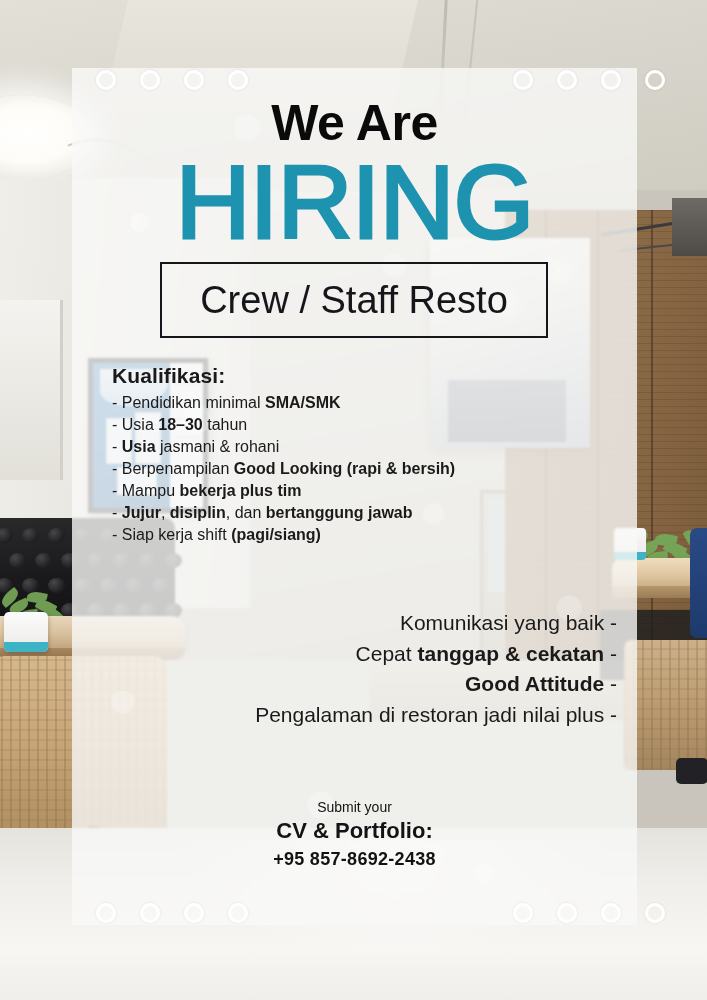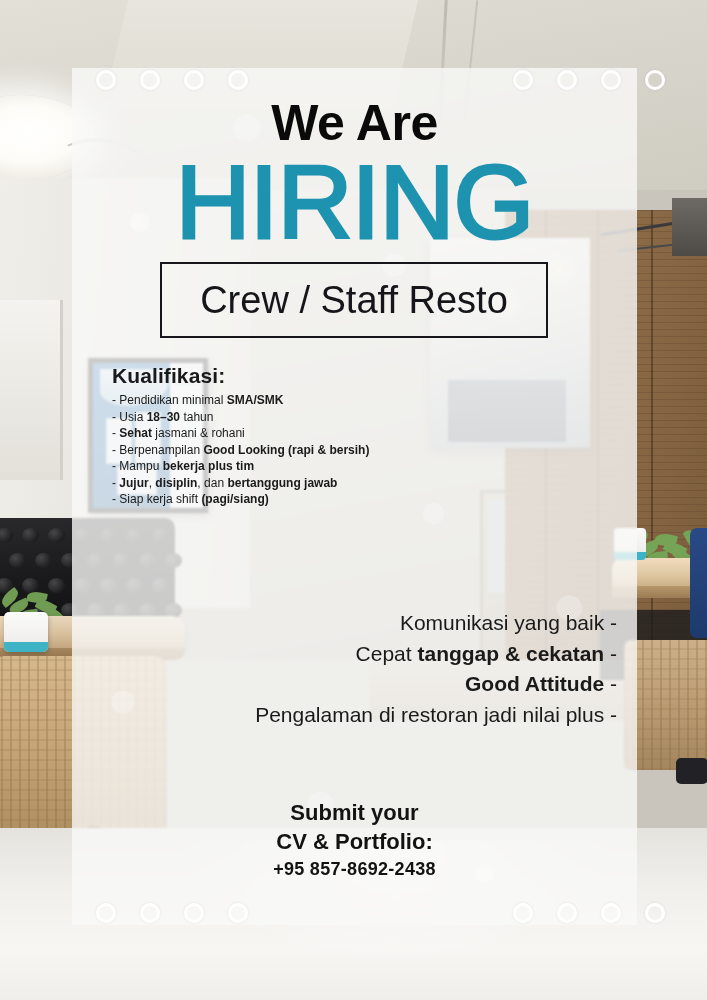--- a/index.html
+++ b/index.html
@@ -170,30 +170,30 @@
   .hiring{position:absolute;left:0;top:82px;width:565px;text-align:center;
     font-size:104px;font-weight:400;letter-spacing:-1px;color:#1e93b0;line-height:1;
     -webkit-text-stroke:3px #1e93b0;}
   .job-box{position:absolute;left:88px;top:194px;width:388px;height:76px;
     border:2px solid #15151a;box-sizing:border-box;
     display:flex;align-items:center;justify-content:center;}
   .job-box span{font-size:38px;font-weight:400;color:#15151a;letter-spacing:0px;}
 
   .qual{position:absolute;left:40px;top:296px;width:500px;text-align:left;color:#1a1a1a;}
   .qual-title{font-size:21px;font-weight:700;margin-bottom:4px;letter-spacing:.1px;}
-  .qual-line{font-size:12px;font-weight:400;line-height:1.38;white-space:nowrap;}
+  .qual-line{font-size:16px;font-weight:400;line-height:1.38;white-space:nowrap;}
   .qual-line b{font-weight:700;}
 
   .skill{position:absolute;left:25px;top:540px;width:520px;text-align:right;color:#1a1a1a;}
   .skill-title{font-size:21px;font-weight:700;margin-bottom:5px;}
   .skill-line{font-size:21px;font-weight:400;line-height:1.46;}
   .skill-line b{font-weight:700;}
 
   .submit{position:absolute;left:0;top:730px;width:565px;text-align:center;color:#131313;}
-  .submit-l1{font-size:22px;font-weight:700;line-height:1.32;}
+  .submit-l1{font-size:14px;font-weight:400;line-height:1.32;}
   .submit-l2{font-size:22px;font-weight:700;line-height:1.32;}
   .phone{font-size:18px;font-weight:700;letter-spacing:.3px;margin-top:3px;}
 </style>
 </head>
 <body>
 
 <div class="poster">
 
   <div class="photo">
     <div class="ceil">
@@ -350,21 +350,21 @@
 
     <div class="job-box">
       <span>Crew / Staff Resto</span>
     </div>
 
     <div class="qual">
       <div class="qual-title">Kualifikasi:</div>
       <div id="qual-list">
           <div class="qual-line"><span>- Pendidikan minimal </span><b>SMA/SMK</b></div>
           <div class="qual-line"><span>- Usia </span><b>18–30</b><span> tahun</span></div>
-          <div class="qual-line"><span>- </span><b>Sehat</b><span> jasmani &amp; rohani</span></div>
+          <div class="qual-line"><span>- </span><b>Usia</b><span> jasmani &amp; rohani</span></div>
           <div class="qual-line"><span>- Berpenampilan </span><b>Good Looking (rapi &amp; bersih)</b></div>
           <div class="qual-line"><span>- Mampu </span><b>bekerja plus tim</b></div>
           <div class="qual-line"><span>- </span><b>Jujur</b><span>, </span><b>disiplin</b><span>, dan </span><b>bertanggung jawab</b></div>
           <div class="qual-line"><span>- Siap kerja shift </span><b>(pagi/siang)</b></div>
         </div>
     </div>
 
     <div class="skill">
       <div id="skill-list">
           <div class="skill-line"><span>Komunikasi yang baik -</span></div>

